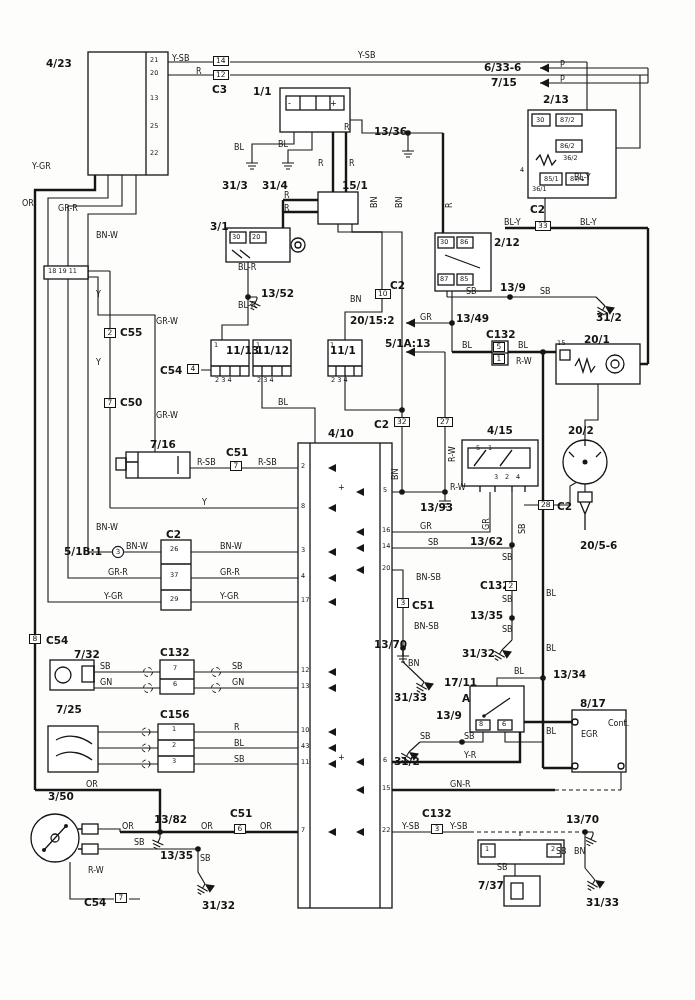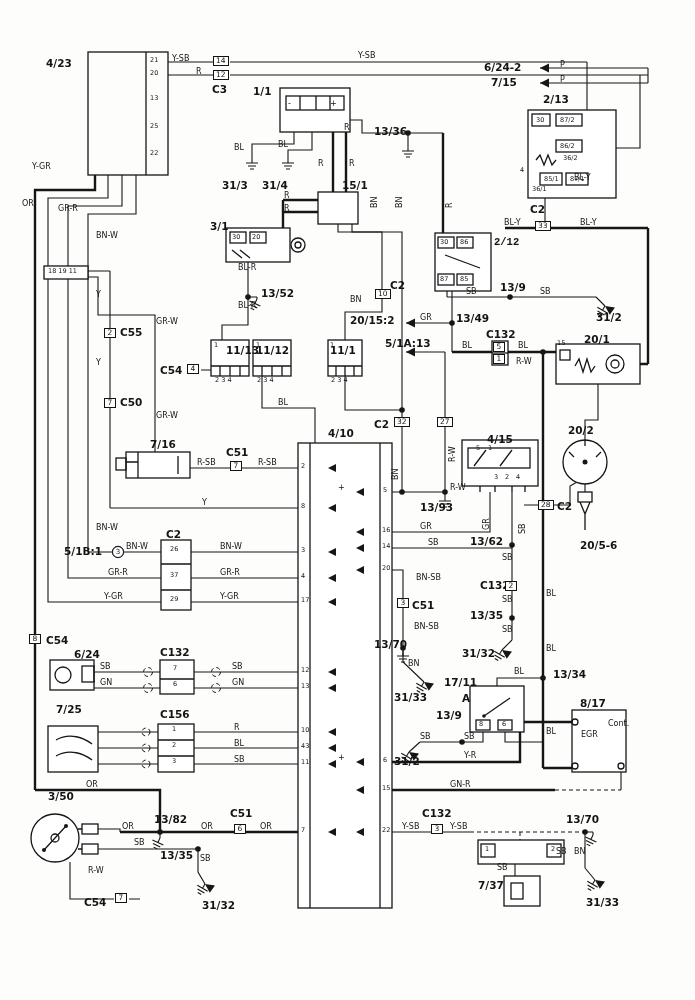--- a/index.html
+++ b/index.html
@@ -292,64 +292,64 @@
         <use href="#arr" transform="translate(595,880) rotate(35)"></use>
     <path class="blk" d="M336,464 L328,468 L336,472 Z M336,504 L328,508 L336,512 Z M336,548 L328,552 L336,556 Z M336,574 L328,578 L336,582 Z M336,598 L328,602 L336,606 Z M336,668 L328,672 L336,676 Z M336,684 L328,688 L336,692 Z M336,728 L328,732 L336,736 Z M336,744 L328,748 L336,752 Z M336,760 L328,764 L336,768 Z M336,828 L328,832 L336,836 Z"></path>
     <path class="blk" d="M364,488 L356,492 L364,496 Z M364,528 L356,532 L364,536 Z M364,544 L356,548 L364,552 Z M364,566 L356,570 L364,574 Z M364,758 L356,762 L364,766 Z M364,786 L356,790 L364,794 Z M364,828 L356,832 L364,836 Z"></path>
   </g>
 </svg>
 
 <div id="labels">
       <span class="lb lb-b" style="left: 46px; top: 58px;">4/23</span>
       <span class="lb lb-b" style="left: 212px; top: 84px;">C3</span>
       <span class="lb lb-b" style="left: 253px; top: 86px;">1/1</span>
-      <span class="lb lb-b" style="left: 484px; top: 62px;">6/24-2</span>
+      <span class="lb lb-b" style="left: 484px; top: 62px;">6/33-6</span>
       <span class="lb lb-b" style="left: 491px; top: 77px;">7/15</span>
       <span class="lb lb-b" style="left: 543px; top: 94px;">2/13</span>
       <span class="lb lb-b" style="left: 374px; top: 126px;">13/36</span>
       <span class="lb lb-b" style="left: 222px; top: 180px; text-align: right;">31/3</span>
       <span class="lb lb-b" style="left: 262px; top: 180px;">31/4</span>
       <span class="lb lb-b" style="left: 342px; top: 180px;">15/1</span>
       <span class="lb lb-b" style="left: 530px; top: 204px;">C2</span>
       <span class="lb lb-b" style="left: 210px; top: 221px;">3/1</span>
-      <span class="lb lb-b" style="left: 494px; top: 237px; font-family: Liberation Mono, monospace;">2/12</span>
+      <span class="lb lb-b" style="left: 494px; top: 237px;">2/12</span>
       <span class="lb lb-b" style="left: 390px; top: 280px;">C2</span>
       <span class="lb lb-b" style="left: 261px; top: 288px;">13/52</span>
       <span class="lb lb-b" style="left: 500px; top: 282px;">13/9</span>
       <span class="lb lb-b" style="left: 596px; top: 312px;">31/2</span>
       <span class="lb lb-b" style="left: 350px; top: 315px;">20/15:2</span>
       <span class="lb lb-b" style="left: 456px; top: 313px;">13/49</span>
       <span class="lb lb-b" style="left: 120px; top: 327px;">C55</span>
       <span class="lb lb-b" style="left: 486px; top: 329px;">C132</span>
       <span class="lb lb-b" style="left: 584px; top: 334px;">20/1</span>
       <span class="lb lb-b" style="left: 385px; top: 338px;">5/1A:13</span>
       <span class="lb lb-b" style="left: 226px; top: 345px; text-align: right;">11/13</span>
       <span class="lb lb-b" style="left: 256px; top: 345px;">11/12</span>
       <span class="lb lb-b" style="left: 330px; top: 345px;">11/1</span>
       <span class="lb lb-b" style="left: 160px; top: 365px;">C54</span>
       <span class="lb lb-b" style="left: 120px; top: 397px;">C50</span>
       <span class="lb lb-b" style="left: 374px; top: 419px;">C2</span>
       <span class="lb lb-b" style="left: 150px; top: 439px;">7/16</span>
       <span class="lb lb-b" style="left: 328px; top: 428px;">4/10</span>
       <span class="lb lb-b" style="left: 226px; top: 447px;">C51</span>
-      <span class="lb lb-b" style="left: 487px; top: 425px; margin-top: 9px;">4/15</span>
+      <span class="lb lb-b" style="left: 487px; top: 425px;">4/15</span>
       <span class="lb lb-b" style="left: 568px; top: 425px;">20/2</span>
       <span class="lb lb-b" style="left: 420px; top: 502px;">13/93</span>
       <span class="lb lb-b" style="left: 557px; top: 501px;">C2</span>
       <span class="lb lb-b" style="left: 580px; top: 540px;">20/5-6</span>
       <span class="lb lb-b" style="left: 166px; top: 529px;">C2</span>
       <span class="lb lb-b" style="left: 64px; top: 546px;">5/1B:1</span>
       <span class="lb lb-b" style="left: 470px; top: 536px;">13/62</span>
       <span class="lb lb-b" style="left: 480px; top: 580px;">C132</span>
       <span class="lb lb-b" style="left: 412px; top: 600px;">C51</span>
       <span class="lb lb-b" style="left: 470px; top: 610px;">13/35</span>
       <span class="lb lb-b" style="left: 46px; top: 635px;">C54</span>
       <span class="lb lb-b" style="left: 374px; top: 639px;">13/70</span>
       <span class="lb lb-b" style="left: 462px; top: 648px;">31/32</span>
-      <span class="lb lb-b" style="left: 74px; top: 649px;">6/24</span>
+      <span class="lb lb-b" style="left: 74px; top: 649px;">7/32</span>
       <span class="lb lb-b" style="left: 160px; top: 647px;">C132</span>
       <span class="lb lb-b" style="left: 444px; top: 677px;">17/11</span>
       <span class="lb lb-b" style="left: 553px; top: 669px;">13/34</span>
       <span class="lb lb-b" style="left: 462px; top: 693px;">A</span>
       <span class="lb lb-b" style="left: 394px; top: 692px;">31/33</span>
       <span class="lb lb-b" style="left: 436px; top: 710px;">13/9</span>
       <span class="lb lb-b" style="left: 580px; top: 698px;">8/17</span>
       <span class="lb lb-b" style="left: 56px; top: 704px;">7/25</span>
       <span class="lb lb-b" style="left: 160px; top: 709px;">C156</span>
       <span class="lb lb-b" style="left: 394px; top: 756px;">31/2</span>

